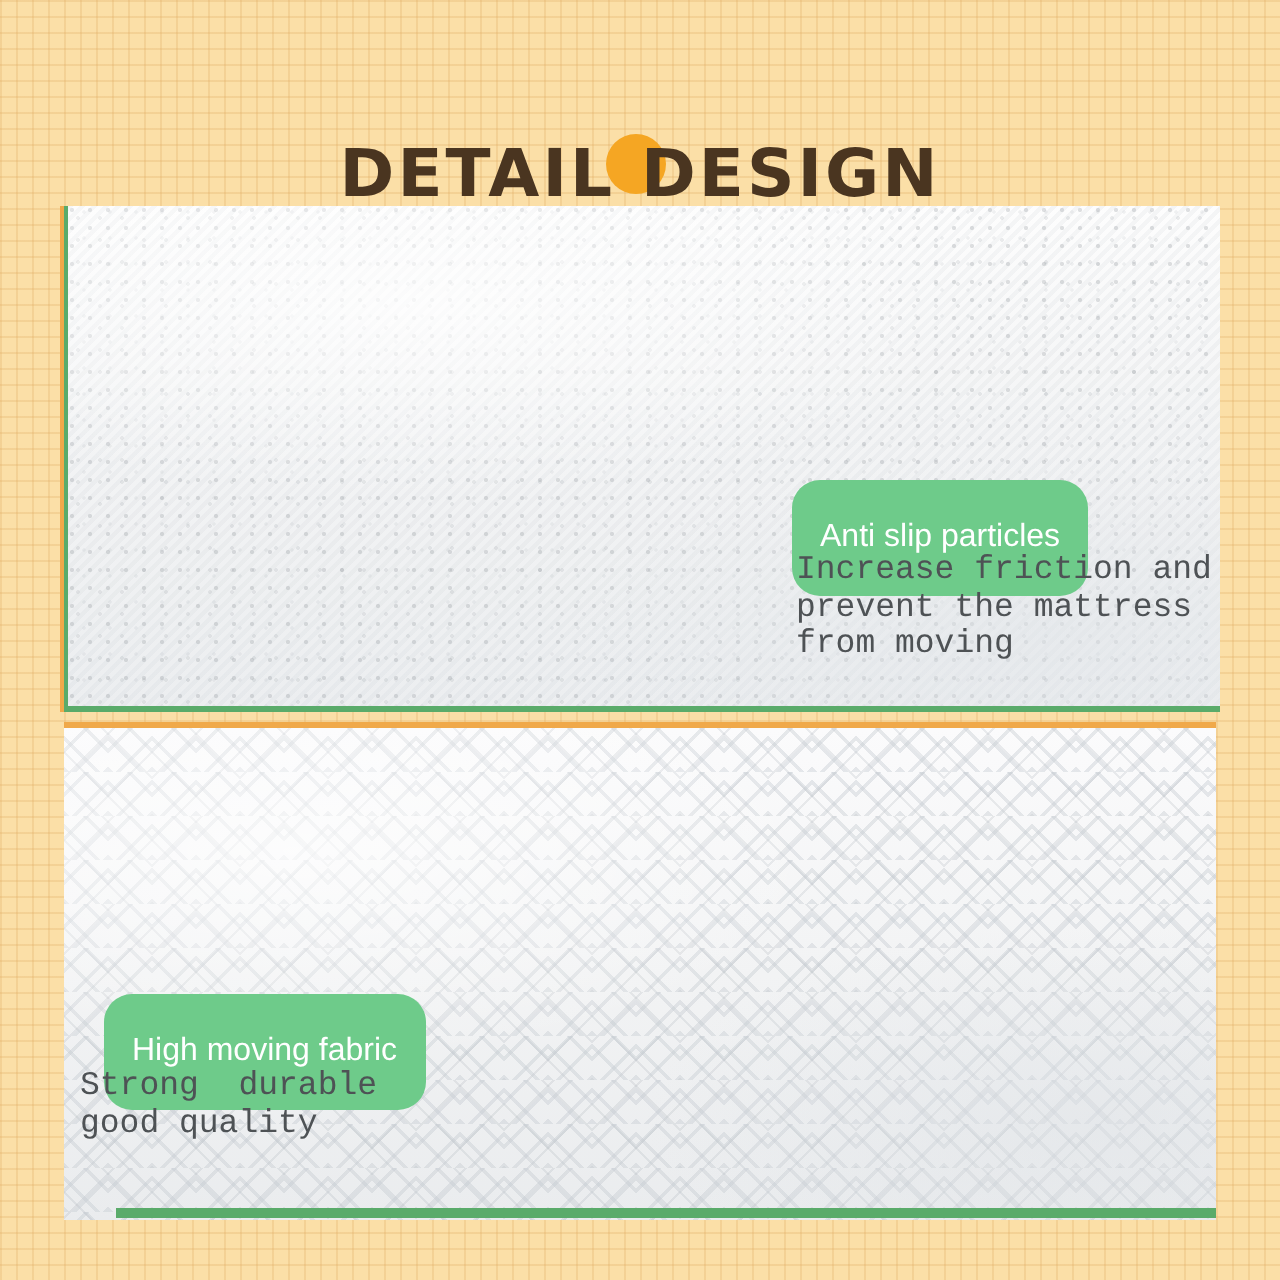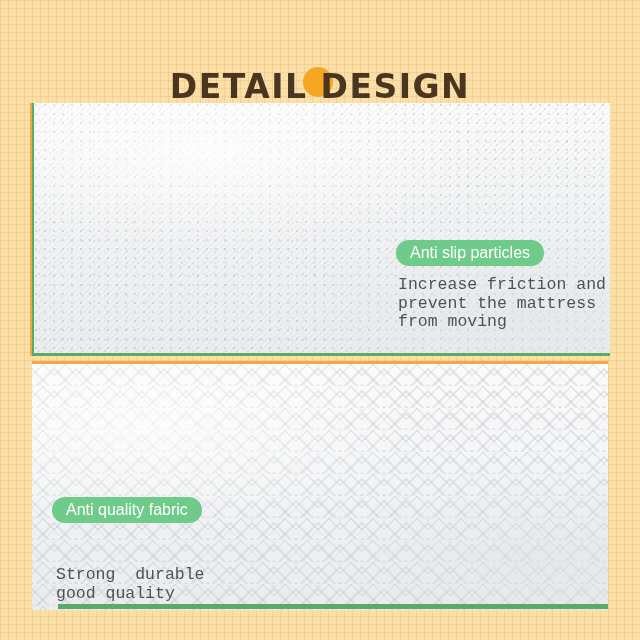--- a/index.html
+++ b/index.html
@@ -114,36 +114,36 @@
   }
   
   .badge{
     position:absolute;
     background:#6ecb8a;
     border-radius:14px;
     color:#ffffff;
     font-size:16px;
     line-height:26px;
     height:26px;
-    padding:0 14px;
+    padding:16px 14px;
     white-space:nowrap;
     font-family:"Liberation Sans",sans-serif;
   }
   .caption{
     position:absolute;
     color:#4e5255;
     font-size:16.5px;
     line-height:18.5px;
     white-space:pre;
     font-family:Liberation Mono, monospace;
   }
   #badge-one{left:396px;top:240px;}
   #caption-one{left:398px;top:276px;}
   #badge-two{left:52px;top:497px;}
-  #caption-two{left:56px;top:534px;margin-top:32px;}
+  #caption-two{left:40px;top:534px;}
 </style>
 </head>
 <body>
 
 <div id="bg-grid"></div>
 
 <div id="header">
   <div id="dot-title"></div>
   <div id="title-wrap">
     <span id="page-title">DETAIL DESIGN</span>
@@ -162,15 +162,15 @@
 <div class="badge" id="badge-one">Anti slip particles</div>
 <div class="caption" id="caption-one">Increase friction and
 prevent the mattress
 from moving</div>
 
 <div class="photo" id="photo-two">
   <div id="photo-two-tex"></div>
   <div id="photo-two-sheen"></div>
 </div>
 <div id="photo-two-bottombar"></div>
-<div class="badge" id="badge-two">Anti quality fabric</div>
+<div class="badge" id="badge-two">High moving fabric</div>
 <div class="caption" id="caption-two">Strong  durable
 good quality</div>
 
 </body></html>

